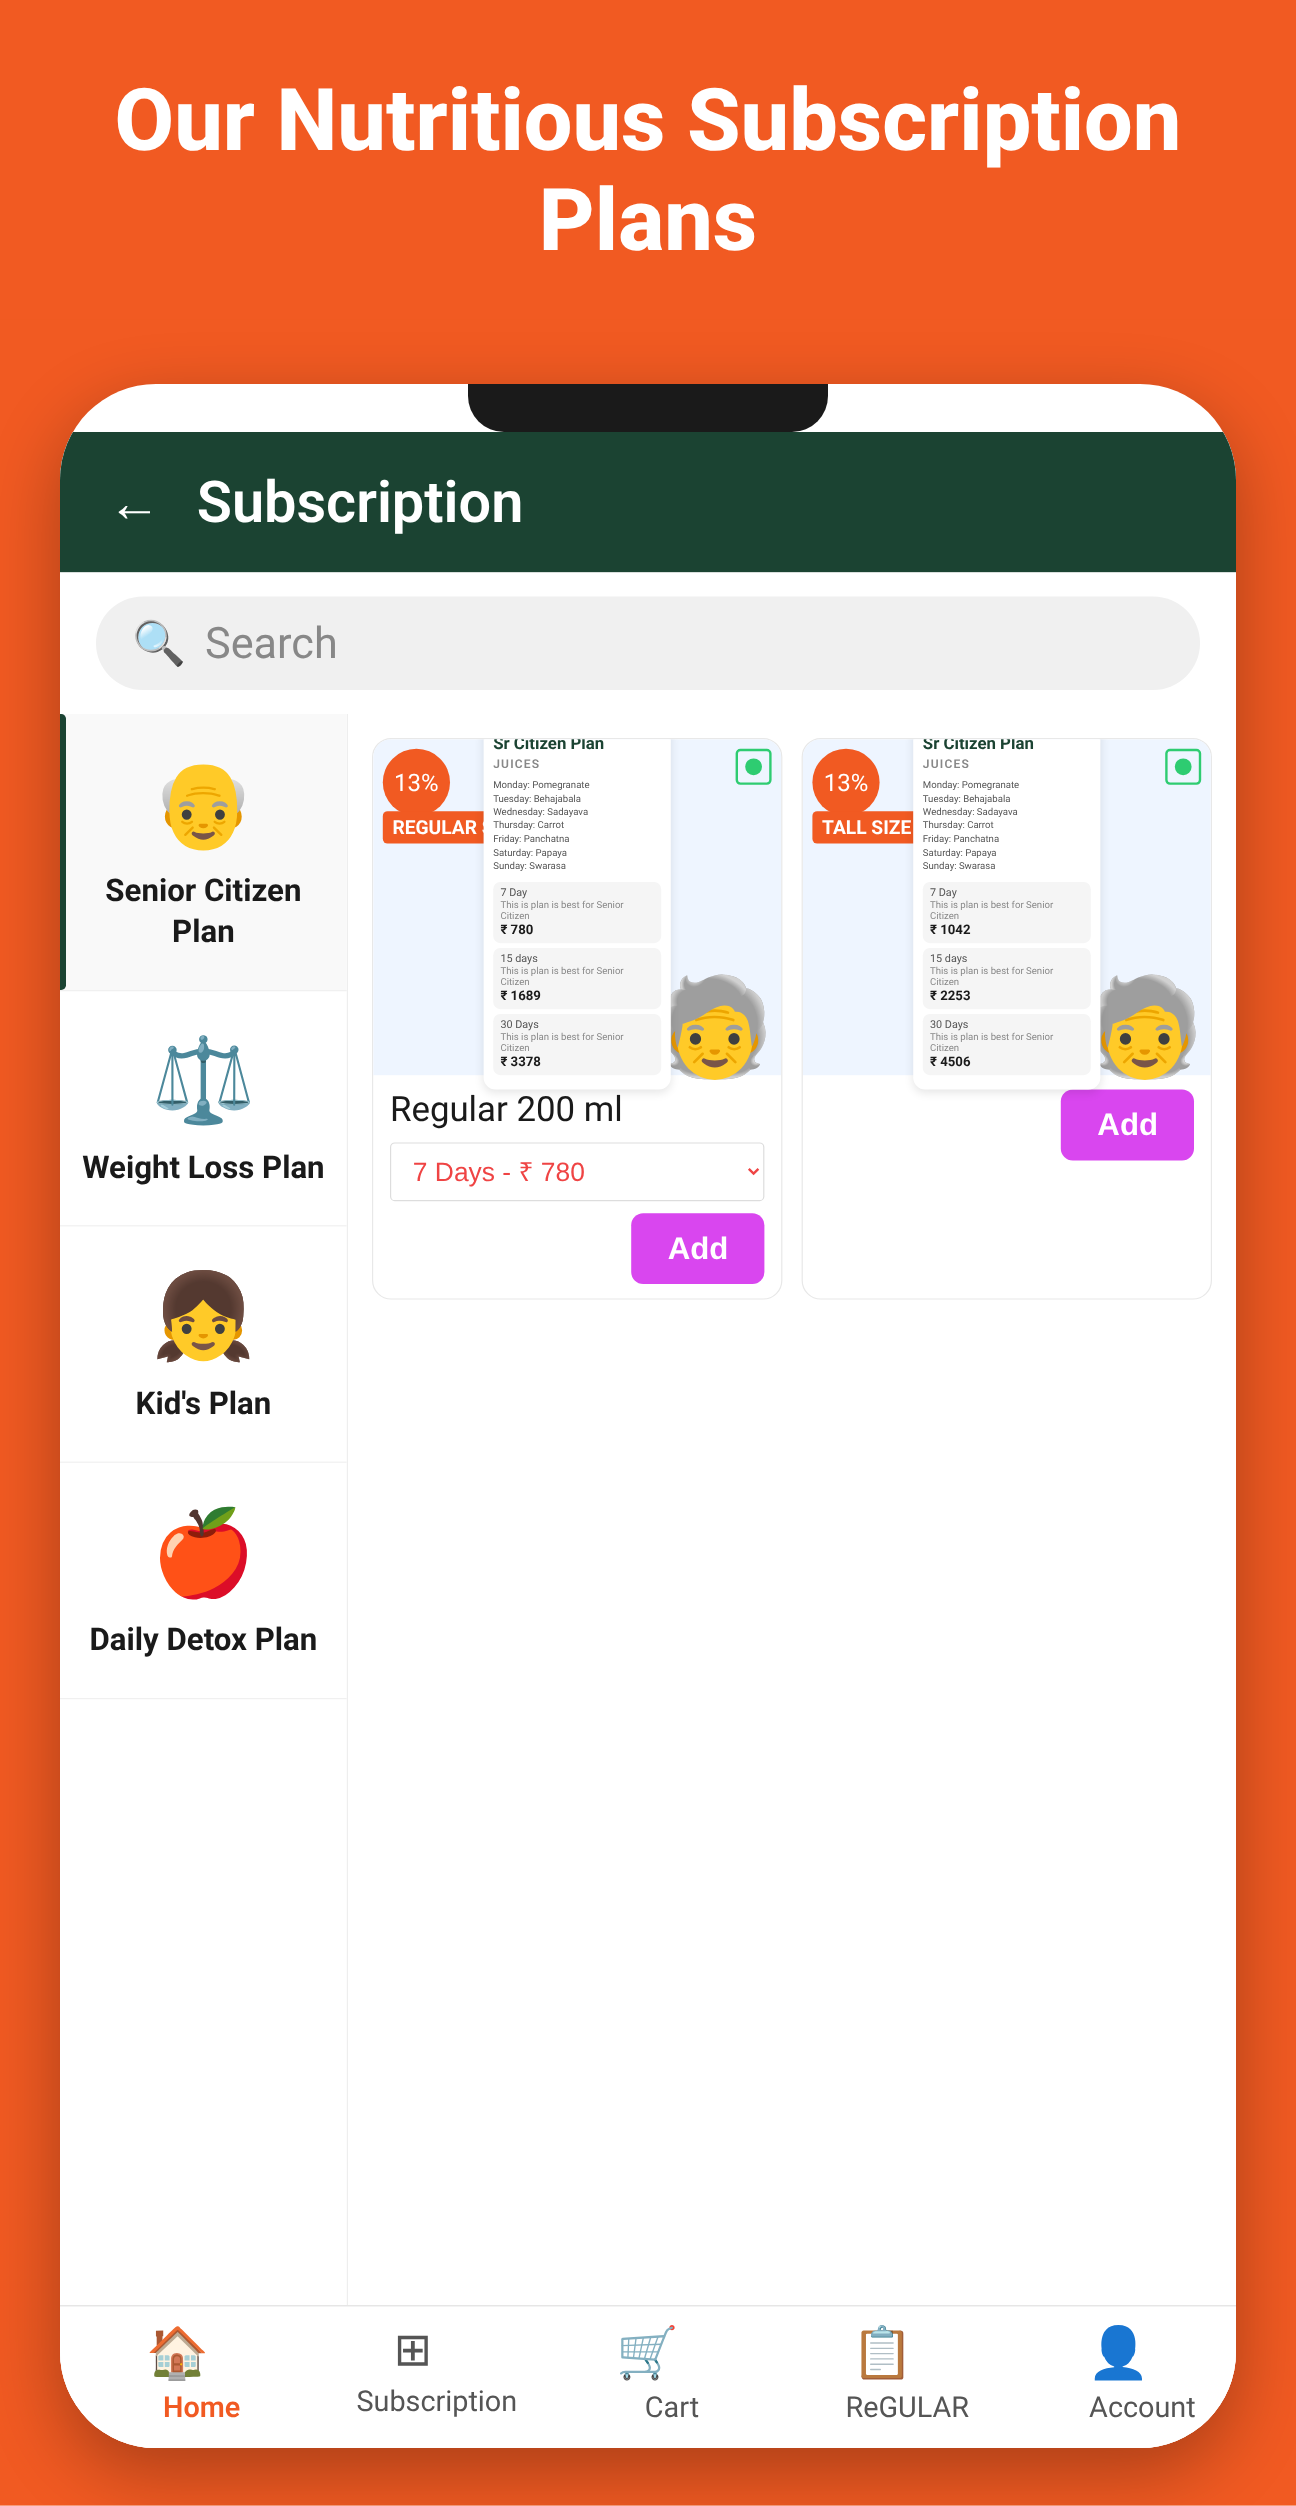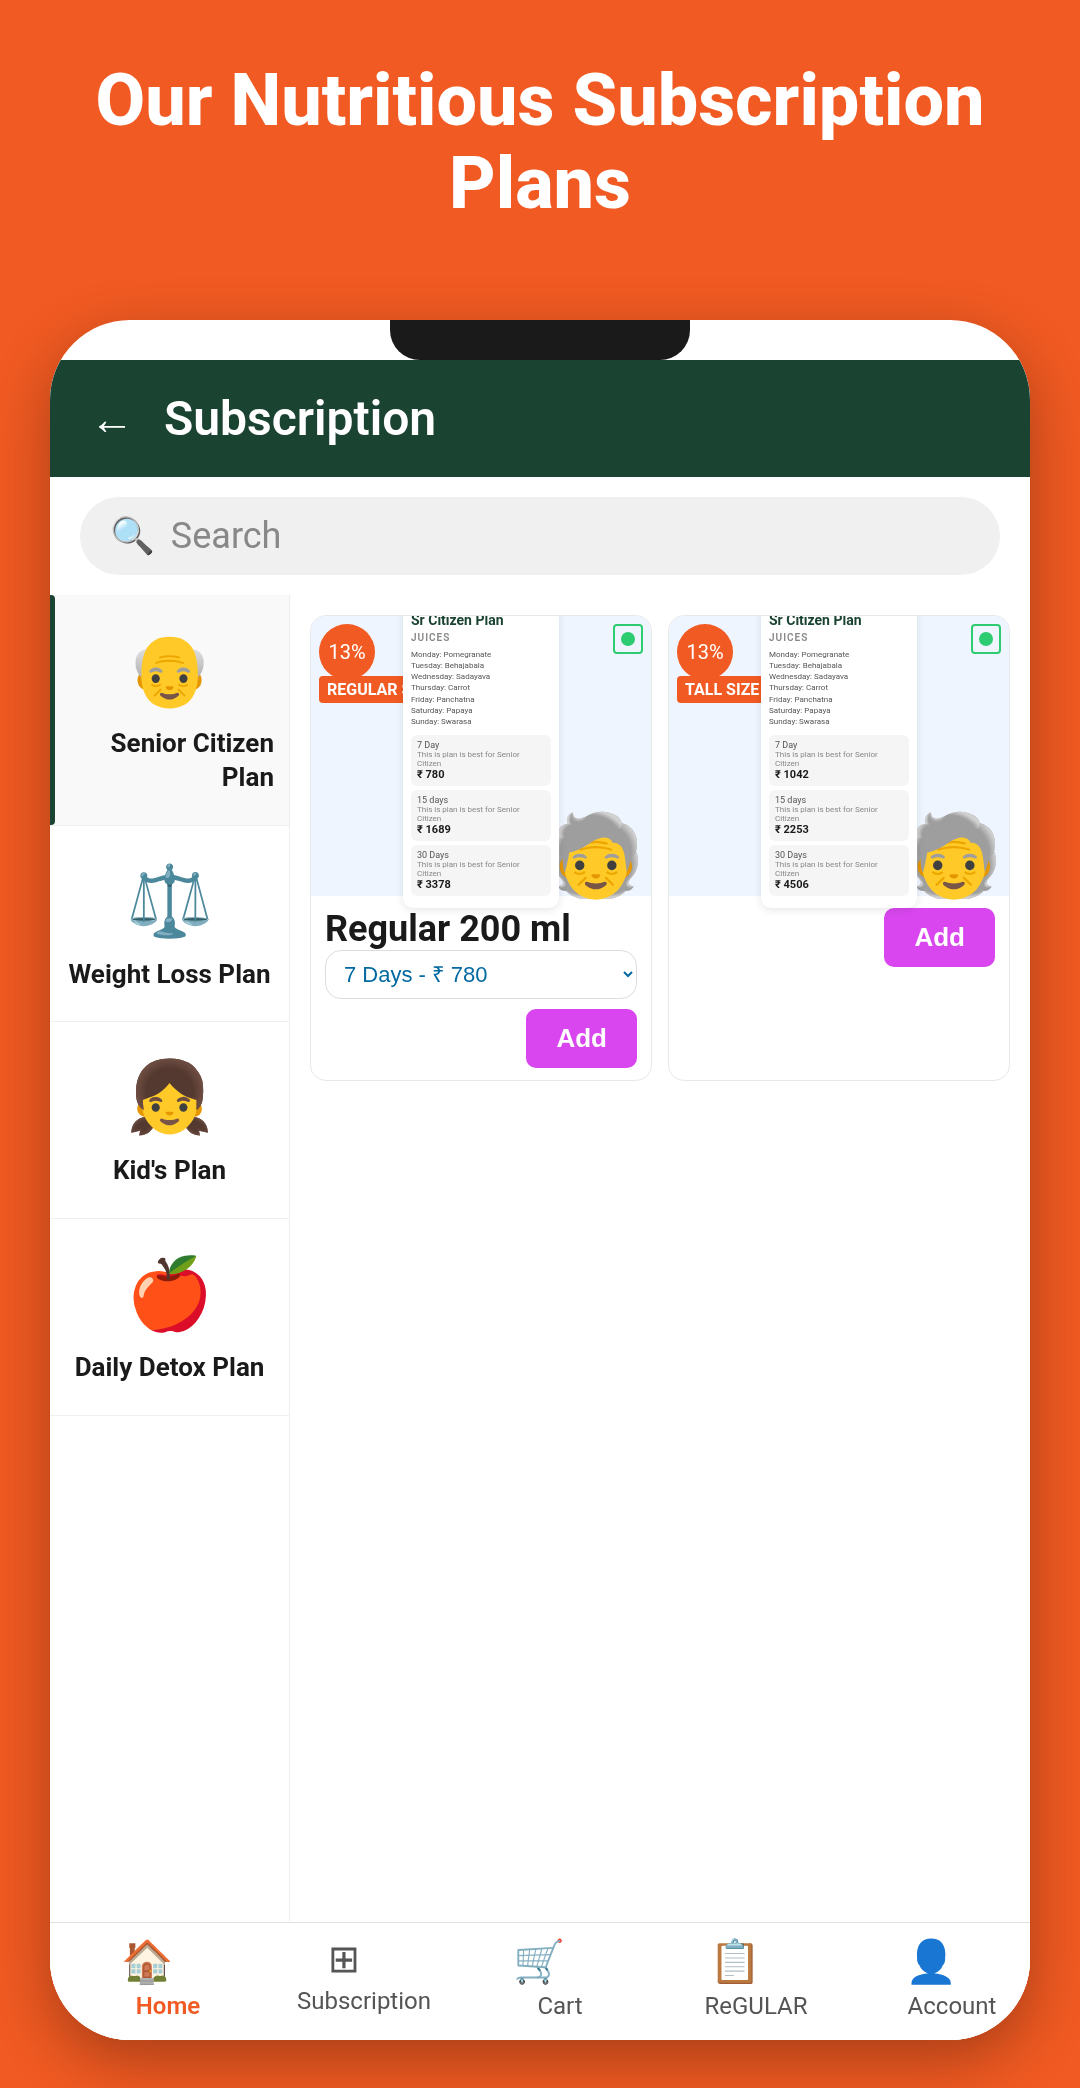--- a/index.html
+++ b/index.html
@@ -154,21 +154,21 @@
       display: flex;
       align-items: center;
       justify-content: center;
       margin-bottom: 12px;
       font-size: 70px;
     }
     .sidebar-label {
       font-size: 26px;
       font-weight: 700;
       color: #1a1a1a;
-      text-align: right;
+      text-align: center;
       line-height: 1.3;
     }
 
     
     .products-area {
       flex: 1;
       padding: 20px;
       overflow-y: auto;
       display: grid;
       grid-template-columns: 1fr 1fr;
@@ -295,31 +295,32 @@
       right: 5px;
       bottom: 0;
       font-size: 80px;
       line-height: 1;
     }
 
     .product-info {
       padding: 12px 14px;
     }
     .product-title {
-      font-size: 36px;
-      font-weight: 700;
+      font-size: 29px;
+      font-weight: 400;
       color: #1a1a1a;
+      margin-bottom: 10px;
     }
     .product-select {
       width: 100%;
       padding: 10px 14px;
       border: 1px solid #ddd;
-      border-radius: 16px;
+      border-radius: 4px;
       font-size: 22px;
-      color: #0369a1;
+      color: #ef4444;
       appearance: auto;
       margin-bottom: 10px;
       background: white;
     }
     .add-button {
       background: #d946ef;
       color: white;
       border: none;
       border-radius: 10px;
       padding: 14px 30px;

